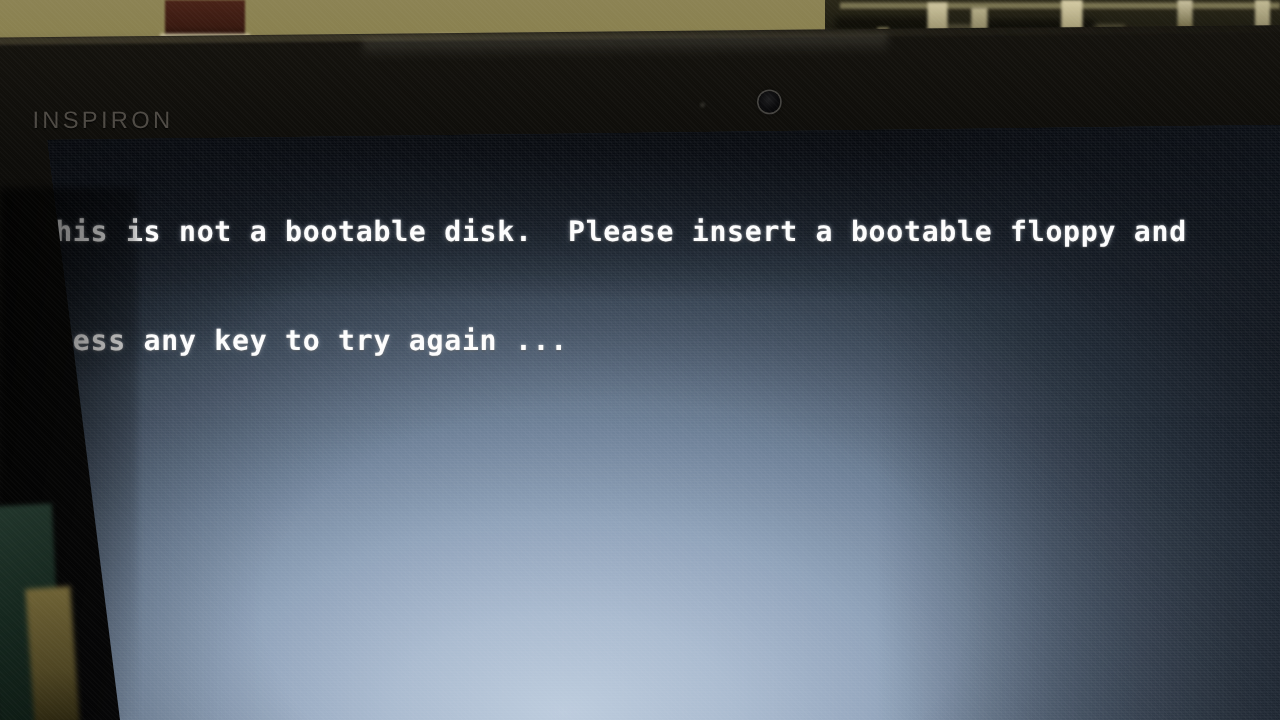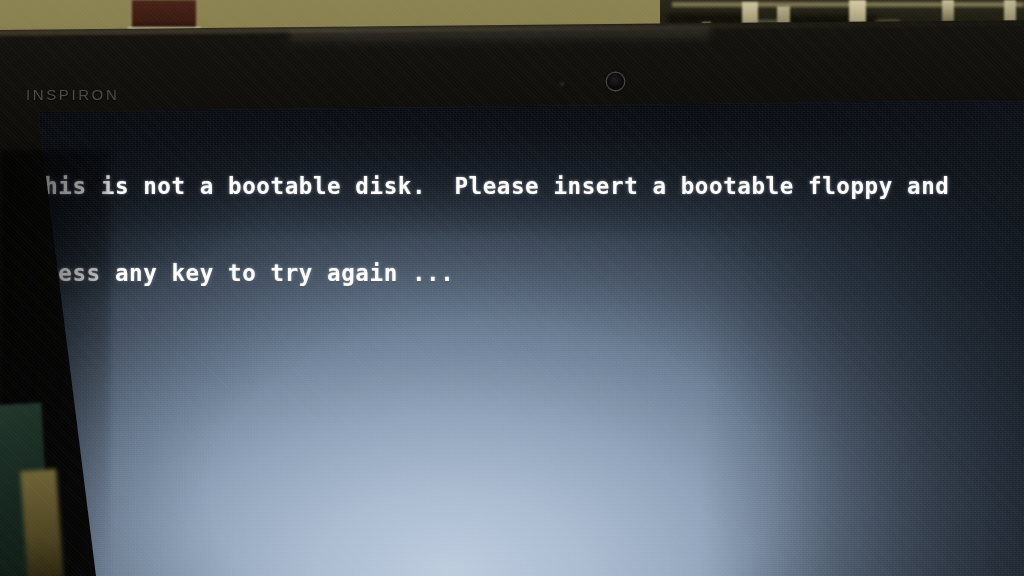--- a/index.html
+++ b/index.html
@@ -127,21 +127,21 @@
     left: 300px; top: 4px;
     width: 420px; height: 16px;
     background: linear-gradient(180deg, rgba(255,250,225,0.13), rgba(255,250,225,0));
     filter: blur(3px);
   }
 
   .bezel-brand {
     position: absolute;
     left: 26px; top: 86px;
     font-family: "Liberation Sans", sans-serif;
-    font-size: 15px;
+    font-size: 19px;
     letter-spacing: 2.6px;
     font-weight: 400;
     color: #4e4a44;
     text-shadow: 0 1px 1px rgba(0,0,0,0.9);
     filter: blur(0.35px);
   }
 
   .webcam {
     position: absolute;
     left: 607px; top: 73px;

